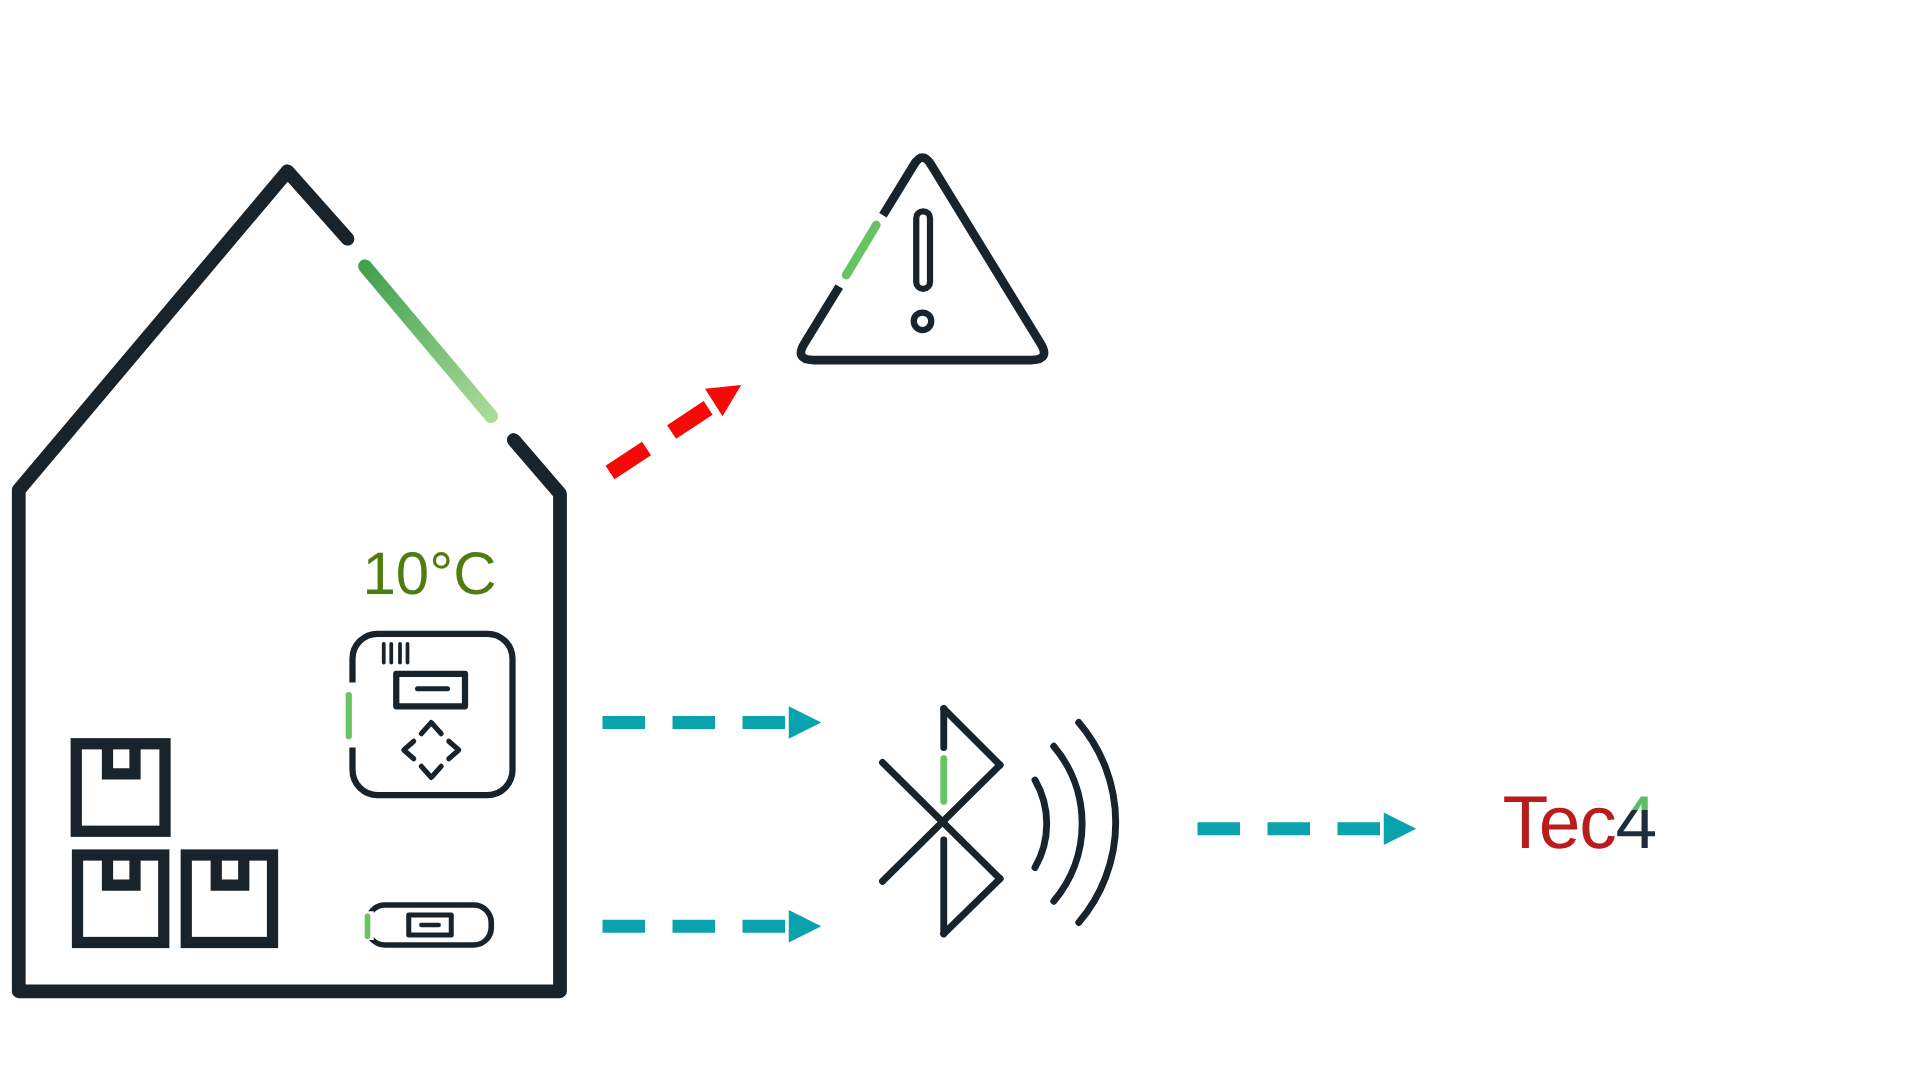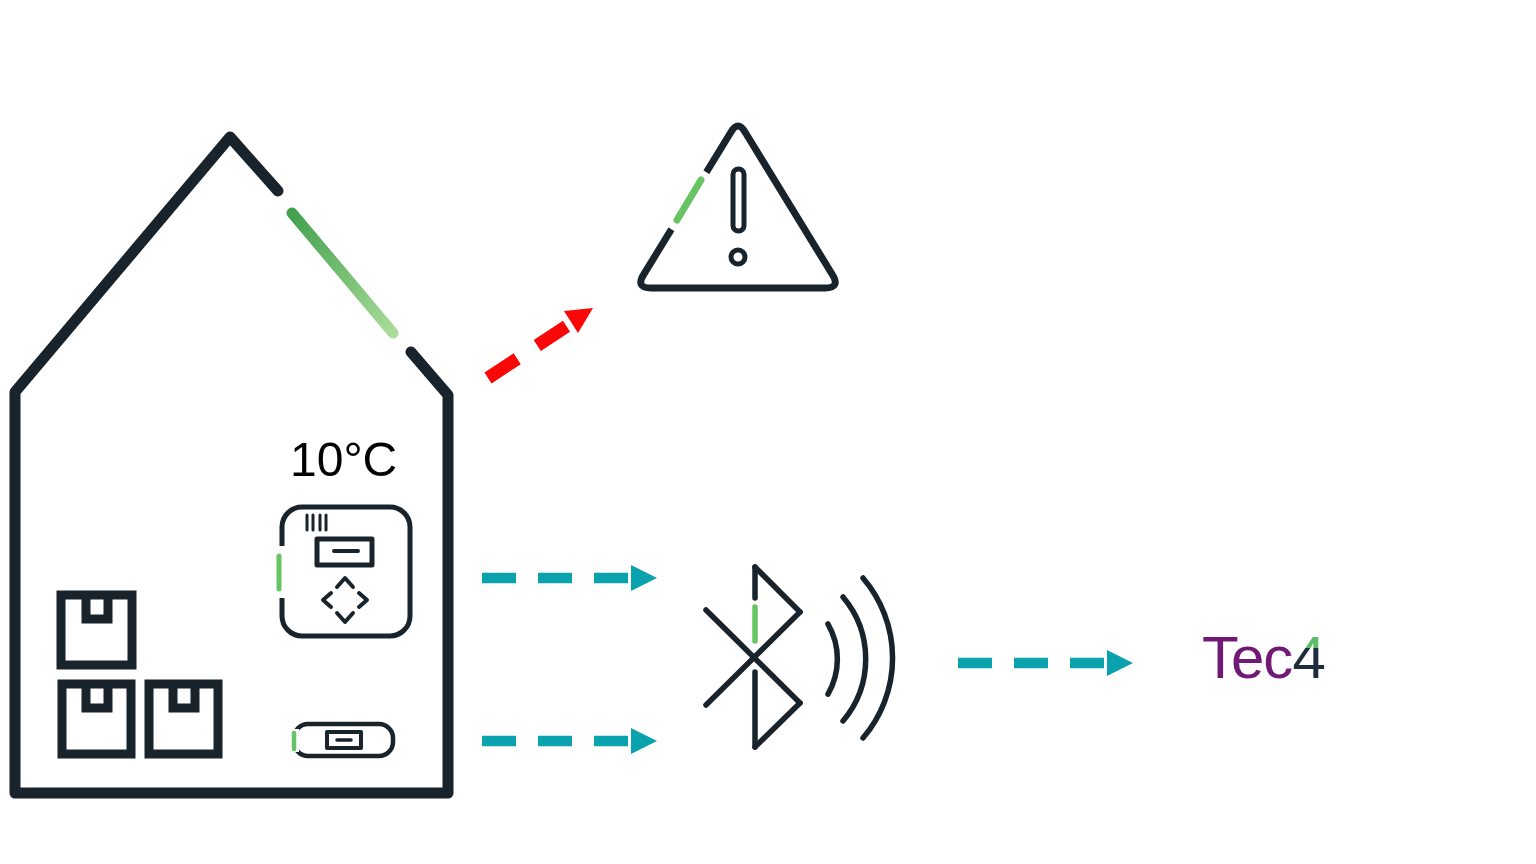--- a/index.html
+++ b/index.html
@@ -11,36 +11,36 @@
     overflow: hidden;
     font-family: "Liberation Sans", sans-serif;
   }
   .stage svg { position: absolute; inset: 0; }
   .temp-label {
     position: absolute;
     left: 290px;
     top: 436px;
     font-size: 48px;
     line-height: 1;
-    color: #000000;
+    color: #4d7c0f;
     letter-spacing: 0px;
     white-space: nowrap;
   }
   .logo {
     position: absolute;
     left: 1202px;
     top: 628px;
     font-size: 60px;
     line-height: 1;
     letter-spacing: -1px;
     white-space: nowrap;
     display: flex;
     align-items: flex-start;
   }
-  .logo .dark { color: #701a75; text-align: right; }
+  .logo .dark { color: #b91c1c; text-align: right; }
   .logo .green { color: #5abd68; margin-left: 7px; }
   .logo .digit {
     color: #1e2d3b;
     background: linear-gradient(180deg, #5abd68 0%, #5abd68 34%, #1e2d3b 34%, #1e2d3b 100%);
     -webkit-background-clip: text;
     background-clip: text;
     -webkit-text-fill-color: transparent;
   }
 </style>
 </head>

